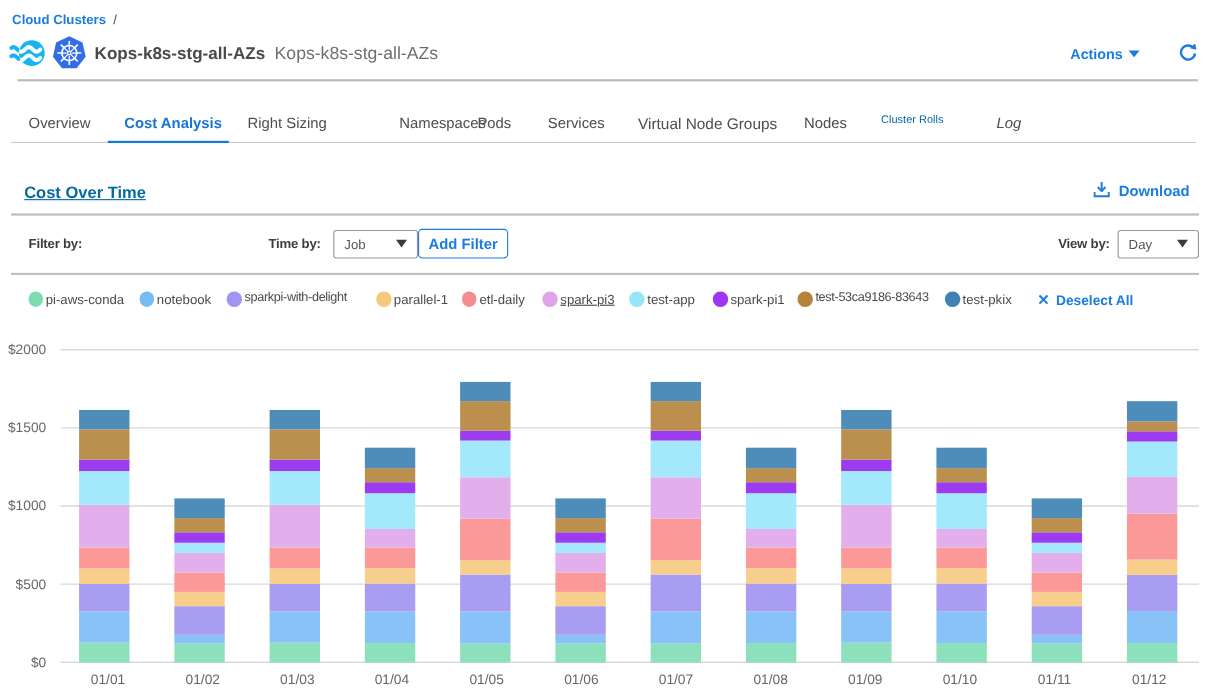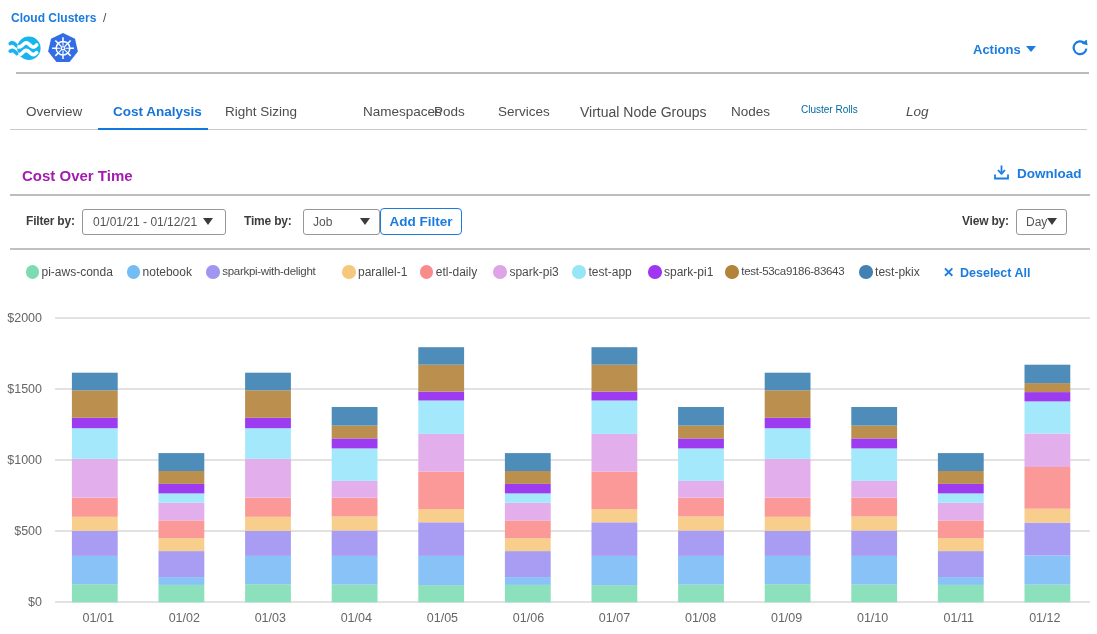--- a/index.html
+++ b/index.html
@@ -33,20 +33,21 @@
   </g>
   <polygon points="55.0,1.9 67.0,7.7 69.9,20.6 61.6,31.0 48.4,31.0 40.1,20.6 43.0,7.7" fill="#326de6"></polygon>
   <g stroke="#fff" fill="none">
     <circle cx="55" cy="17.2" r="6.8" stroke-width="1.5"></circle>
     <path stroke-width="1.5" d="M55.0 10.2 L55.0 6.3 M59.9 12.3 L62.7 9.5 M62.0 17.2 L65.9 17.2 M59.9 22.1 L62.7 24.9 M55.0 24.2 L55.0 28.1 M50.1 22.1 L47.3 24.9 M48.0 17.2 L44.1 17.2 M50.1 12.3 L47.3 9.5"></path>
     <path stroke-width="1.1" d="M55.0 14.8 L55.0 10.6 M56.7 15.5 L59.7 12.5 M57.4 17.2 L61.6 17.2 M56.7 18.9 L59.7 21.9 M55.0 19.6 L55.0 23.8 M53.3 18.9 L50.3 21.9 M52.6 17.2 L48.4 17.2 M53.3 15.5 L50.3 12.5"></path>
     <rect x="53.6" y="15.8" width="2.8" height="2.8" stroke-width="1.1"></rect>
   </g>
 </svg>
 
+<div class="abs" style="left:86px; top:41px; font-size:15.5px; color:#4a4a4a;"><b>Kops-k8s-stg-all-AZs</b>&nbsp; <span style="color:#6e6e6e; font-size:16px;">Kops-k8s-stg-all-AZs</span></div>
 
 <div class="abs" style="left:973px; top:42px; font-size:13px; font-weight:bold; color:#1b7ce0;">Actions</div>
 <div class="abs caret" style="left:1026px; top:46px; border-top-color:#1b7ce0; border-left-width:5px; border-right-width:5px; border-top-width:6.5px;"></div>
 <svg class="abs" style="left:1072px; top:40px;" width="16" height="16" viewBox="0 0 16 16">
   <path d="M12.6 3.2 A6.4 6.4 0 1 0 14.4 8.6" fill="none" stroke="#1b7ce0" stroke-width="2.2"></path>
   <polygon points="9.8,3.8 15.6,5.2 14.6,-0.6" fill="#1b7ce0"></polygon>
 </svg>
 
 <div class="abs" style="left:16px; top:71.5px; width:1073px; height:2.5px; background:#bbbbbb;"></div>
 
@@ -56,62 +57,58 @@
 <div class="abs" style="left:327px; top:104px; font-size:13.5px; color:#4d4d4d;margin-left:36px;">Namespaces</div>
 <div class="abs" style="left:434px; top:104px; font-size:13.5px; color:#4d4d4d;">Pods</div>
 <div class="abs" style="left:498px; top:104px; font-size:13.5px; color:#4d4d4d;">Services</div>
 <div class="abs" style="left:580px; top:104px; font-size:14px; color:#4d4d4d;">Virtual Node Groups</div>
 <div class="abs" style="left:731px; top:104px; font-size:13.5px; color:#4d4d4d;">Nodes</div>
 <div class="abs" style="left:801px; top:104px; font-size:10px; color:#0369a1;">Cluster Rolls</div>
 <div class="abs" style="left:906px; top:104px; font-size:13.5px; color:#4d4d4d;font-style:italic;">Log</div>
 <div class="abs" style="left:10px; top:129px; width:1077px; height:1px; background:#c9c9c9;"></div>
 <div class="abs" style="left:98px; top:127.5px; width:110px; height:2.8px; background:#1377e0;"></div>
 
-<div class="abs" style="left:22px; top:167px; font-size:15px; font-weight:bold; color:#a21caf;">Cost Over Time</div>
+<div class="abs" style="left:22px; top:167px; font-size:15px; font-weight:bold; color:#0369a1;text-decoration:underline;">Cost Over Time</div>
 <svg class="abs" style="left:994px; top:165px;" width="15" height="15" viewBox="0 0 15 15">
   <g stroke="#1b7ce0" fill="none" stroke-width="1.8">
     <path d="M7.5 0.5 L7.5 7.5"></path>
     <path d="M4 5 L7.5 8.8 L11 5" stroke-linejoin="round"></path>
     <path d="M1 9.5 L1 13.5 L14 13.5 L14 9.5"></path>
   </g>
 </svg>
 <div class="abs" style="left:1017px; top:166px; font-size:13.5px; font-weight:bold; color:#1b7ce0;">Download</div>
 <div class="abs" style="left:10px; top:194px; width:1080px; height:2px; background:#bdbdbd;"></div>
 
 <div class="abs flabel" style="left:26px; top:214px; font-size:12px; font-weight:bold; color:#3d3d3d;">Filter by:</div>
-<div class="abs sel" style="left:82px; top:208.5px; width:144px; height:26.5px;">
-  <span style="margin-left:10px; font-size:12px; color:#555;">01/01/21 - 01/12/21</span>
-  <span class="caret" style="margin-left:auto; margin-right:12px;"></span>
-</div>
 <div class="abs flabel" style="left:244px; top:214px; font-size:12px; font-weight:bold; color:#3d3d3d;">Time by:</div>
 <div class="abs sel" style="left:303px; top:208.5px; width:77px; height:26.5px;">
   <span style="margin-left:9px; font-size:12px; color:#555;">Job</span>
   <span class="caret" style="margin-left:auto; margin-right:9px;"></span>
 </div>
 <div class="abs" style="left:380px; top:208px; width:82px; height:27px; border:1px solid #1b7ce0; border-radius:4px; display:flex; align-items:center; justify-content:center; font-size:13.5px; font-weight:bold; color:#1b7ce0;">Add Filter</div>
 <div class="abs flabel" style="left:962px; top:214px; font-size:12px; font-weight:bold; color:#3d3d3d;">View by:</div>
-<div class="abs sel" style="left:1016px; top:208.5px; width:51px; height:26.5px;">
+<div class="abs sel" style="left:1016px; top:208.5px; width:74px; height:26.5px;">
   <span style="margin-left:9px; font-size:12px; color:#555;">Day</span>
   <span class="caret" style="margin-left:auto; margin-right:9px;"></span>
 </div>
 <div class="abs" style="left:10px; top:247.6px; width:1080px; height:2.2px; background:#c0c0c0;"></div>
 
 <div id="legend">
       <div class="abs" style="left:25.5px; top:265px; width:13.5px; height:13.5px; border-radius:50%; background:#7cdcb0;"></div>
       <div class="abs" style="left:41.5px; top:265px; font-size:12px; color:#4a4a4a;">pi-aws-conda</div>
       <div class="abs" style="left:126.6px; top:265px; width:13.5px; height:13.5px; border-radius:50%; background:#74bcf4;"></div>
       <div class="abs" style="left:142.6px; top:265px; font-size:12px; color:#4a4a4a;">notebook</div>
       <div class="abs" style="left:206.3px; top:265px; width:13.5px; height:13.5px; border-radius:50%; background:#a195f2;"></div>
       <div class="abs" style="left:222.3px; top:265px; font-size:11.5px; letter-spacing:-0.3px; color:#4a4a4a;">sparkpi-with-delight</div>
       <div class="abs" style="left:342px; top:265px; width:13.5px; height:13.5px; border-radius:50%; background:#f6c87e;"></div>
       <div class="abs" style="left:358px; top:265px; font-size:12px; color:#4a4a4a;">parallel-1</div>
       <div class="abs" style="left:419.8px; top:265px; width:13.5px; height:13.5px; border-radius:50%; background:#f88b8b;"></div>
       <div class="abs" style="left:435.8px; top:265px; font-size:12px; color:#4a4a4a;">etl-daily</div>
       <div class="abs" style="left:493.4px; top:265px; width:13.5px; height:13.5px; border-radius:50%; background:#dfa4e8;"></div>
-      <div class="abs" style="left:509.4px; top:265px; font-size:12px; color:#4a4a4a;">spark-pi3</div>
+      <div class="abs" style="left:509.4px; top:265px; font-size:12px; color:#4a4a4a;text-decoration:underline;">spark-pi3</div>
       <div class="abs" style="left:572.4px; top:265px; width:13.5px; height:13.5px; border-radius:50%; background:#97e6f8;"></div>
       <div class="abs" style="left:588.4px; top:265px; font-size:12px; color:#4a4a4a;">test-app</div>
       <div class="abs" style="left:648px; top:265px; width:13.5px; height:13.5px; border-radius:50%; background:#a136f2;"></div>
       <div class="abs" style="left:664px; top:265px; font-size:12px; color:#4a4a4a;">spark-pi1</div>
       <div class="abs" style="left:725.3px; top:265px; width:13.5px; height:13.5px; border-radius:50%; background:#b28339;"></div>
       <div class="abs" style="left:741.3px; top:265px; font-size:11.5px; letter-spacing:-0.3px; color:#4a4a4a;">test-53ca9186-83643</div>
       <div class="abs" style="left:859.1px; top:265px; width:13.5px; height:13.5px; border-radius:50%; background:#4381b2;"></div>
       <div class="abs" style="left:875.1px; top:265px; font-size:12px; color:#4a4a4a;">test-pkix</div>
       <div class="abs" style="left:943px; top:264px; font-size:13.5px; font-weight:bold; color:#1b7ce0;">✕</div>
       <div class="abs" style="left:960px; top:266px; font-size:12.5px; font-weight:bold; color:#1b7ce0;">Deselect All</div>

